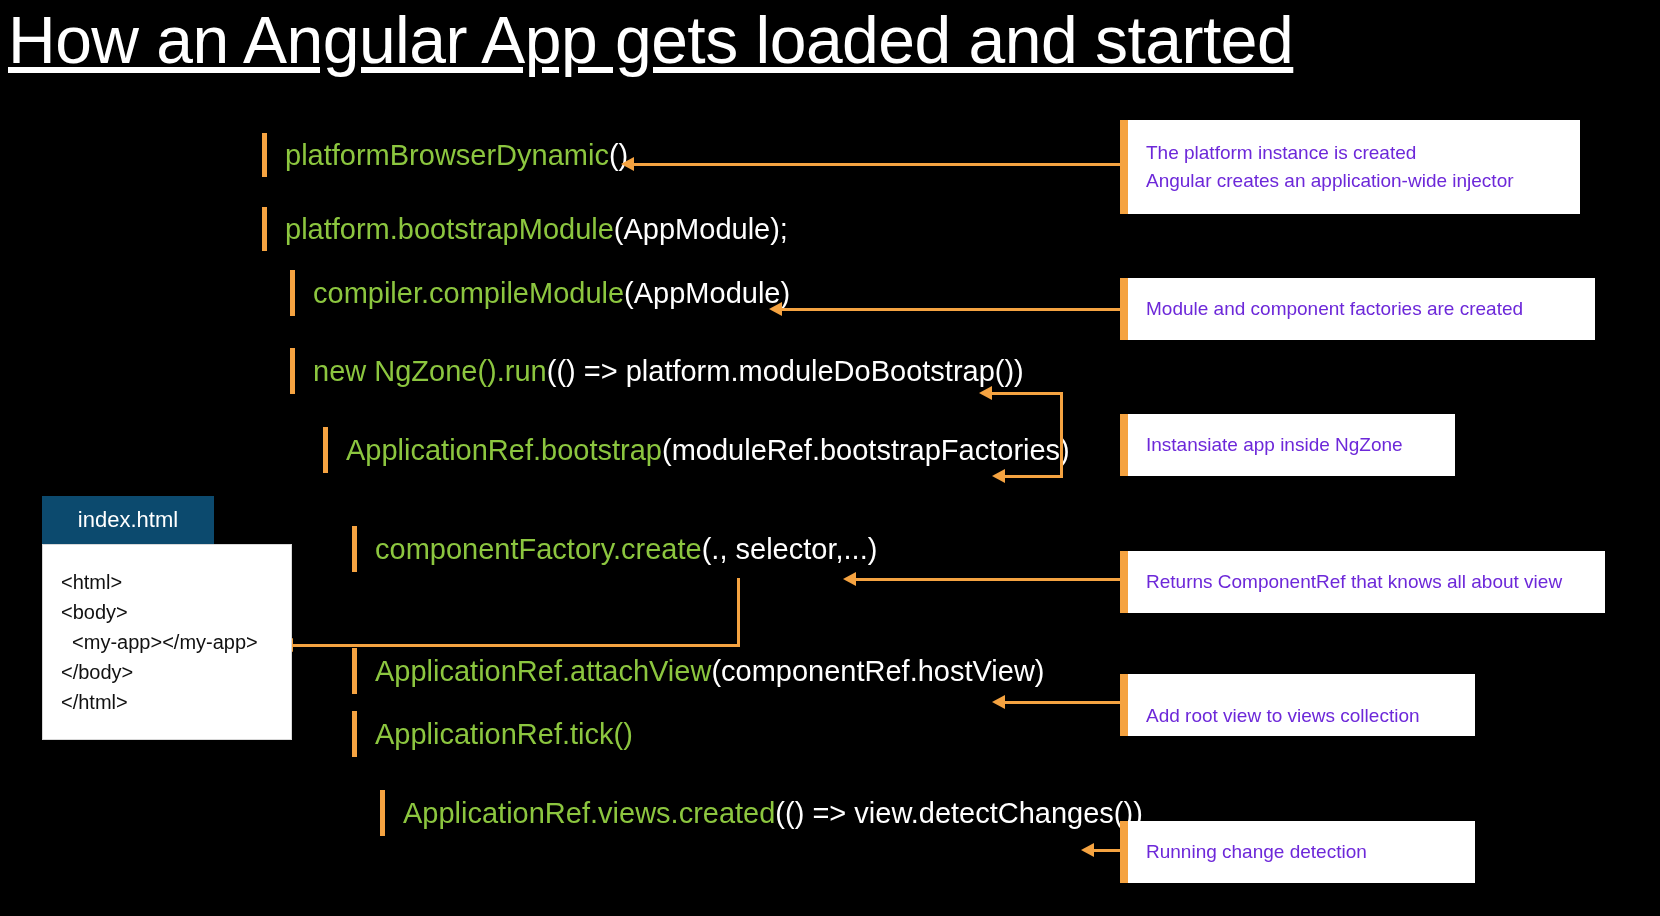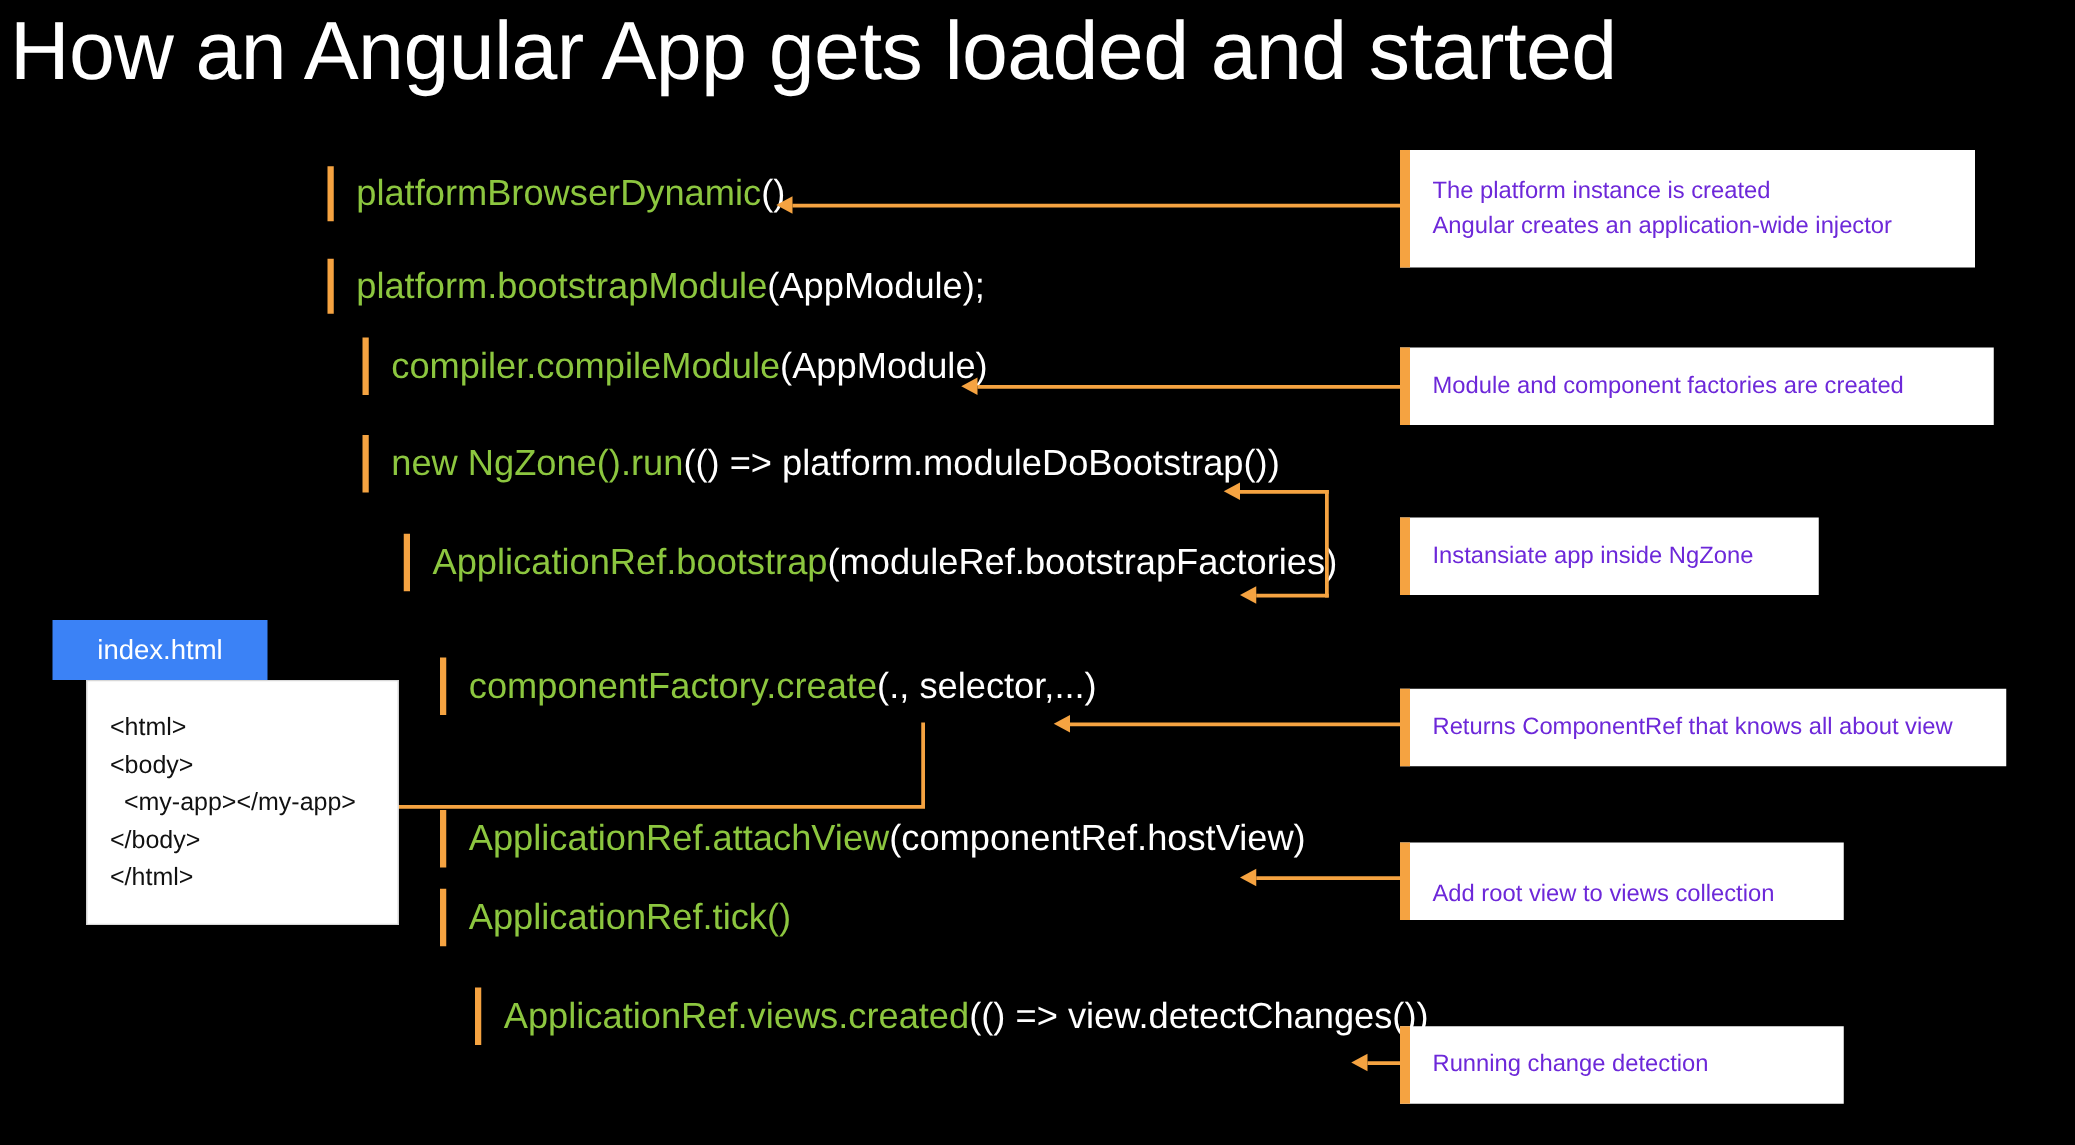--- a/index.html
+++ b/index.html
@@ -18,20 +18,21 @@
   
   .title {
     position: absolute;
     left: 8px; top: 6px;
     font-size: 66px;
     line-height: 1.05;
     color: #ffffff;
     font-weight: 400;
     letter-spacing: -0.5px;
     white-space: nowrap;
+    text-decoration: underline;
   }
 
   
   .code-line {
     position: absolute;
     display: flex;
     align-items: center;
     white-space: nowrap;
   }
   .code-bar {
@@ -76,31 +77,30 @@
     width: 0; height: 0;
     border-top: 7px solid transparent;
     border-bottom: 7px solid transparent;
     border-right: 13px solid #F5A341;
   }
 
   
   .idx-wrap { position: absolute; }
   .idx-tab {
     width: 172px; height: 48px;
-    background: #3b82f6;
+    background: #0c4a6e;
     display: flex; align-items: center; justify-content: center;
     color: #ffffff;
     font-size: 22px;
   }
   .idx-body {
     width: 250px;
     background: #ffffff;
     padding: 22px 0 22px 18px;
     border: 1px solid #d8d8d8;
-    margin-left: 27px;
   }
   .idx-body .ln {
     font-size: 20px;
     color: #111111;
     line-height: 1.5;
     white-space: pre;
   }
 </style>
 </head>
 <body>

